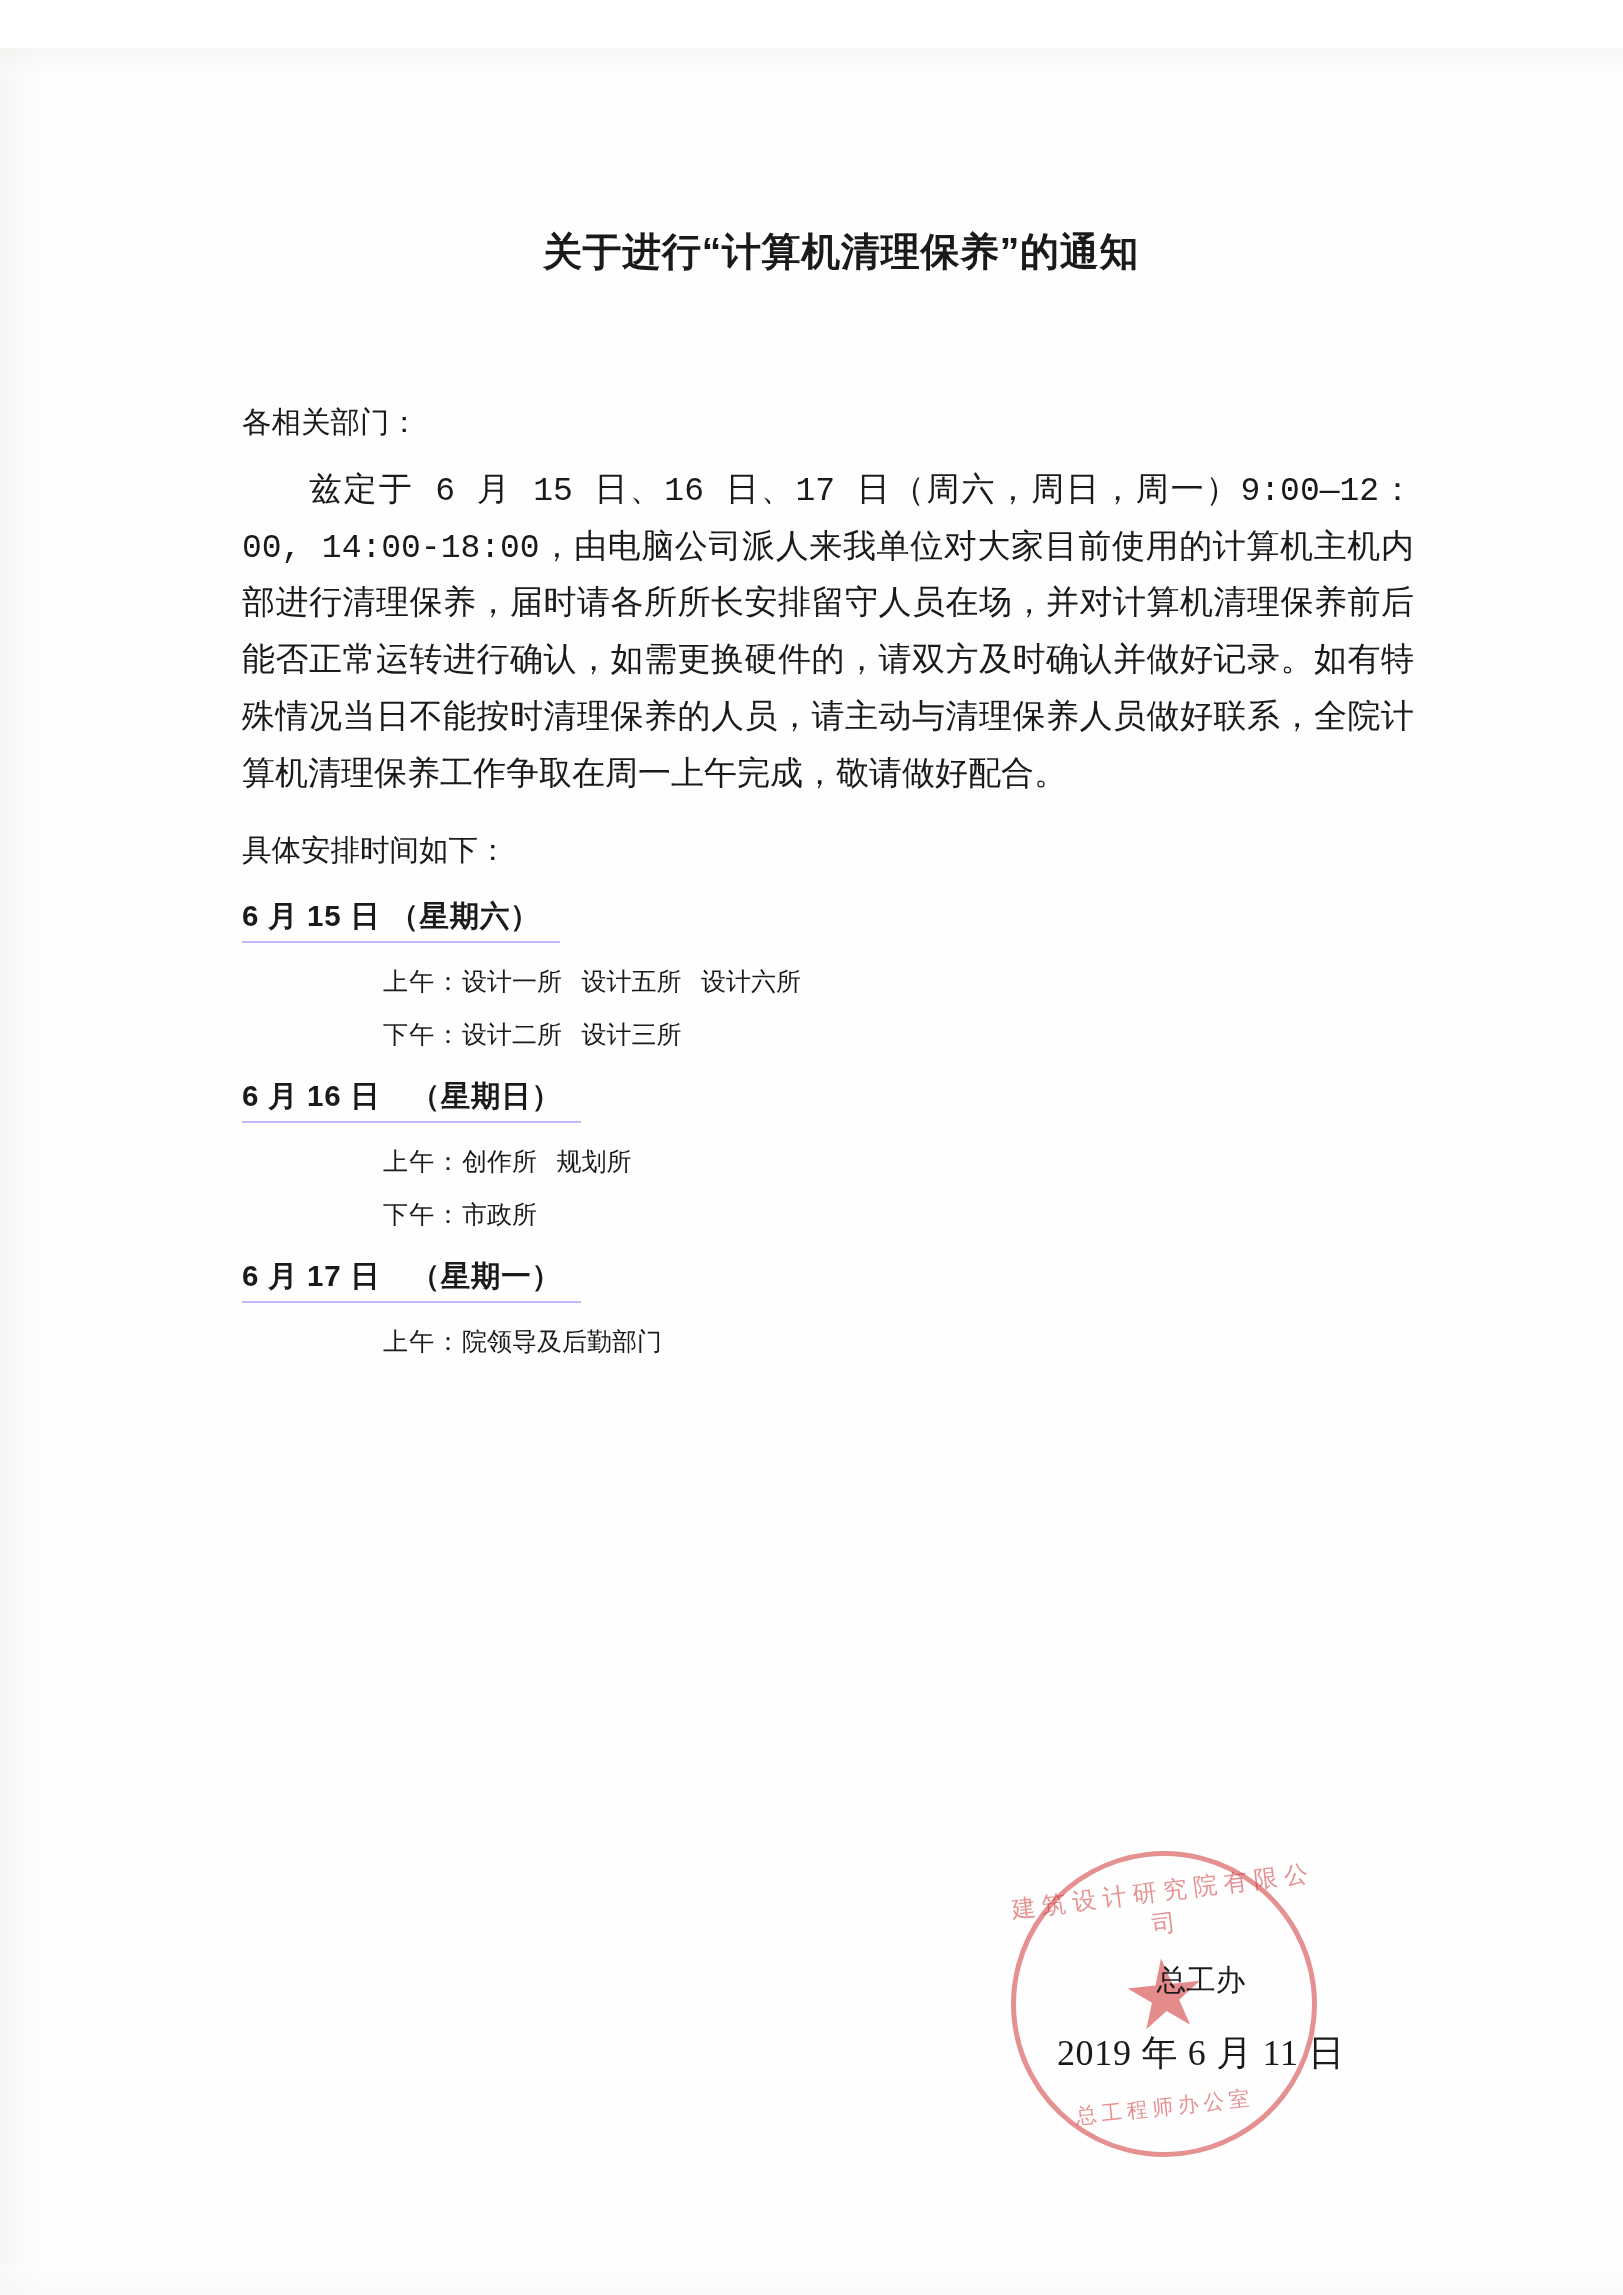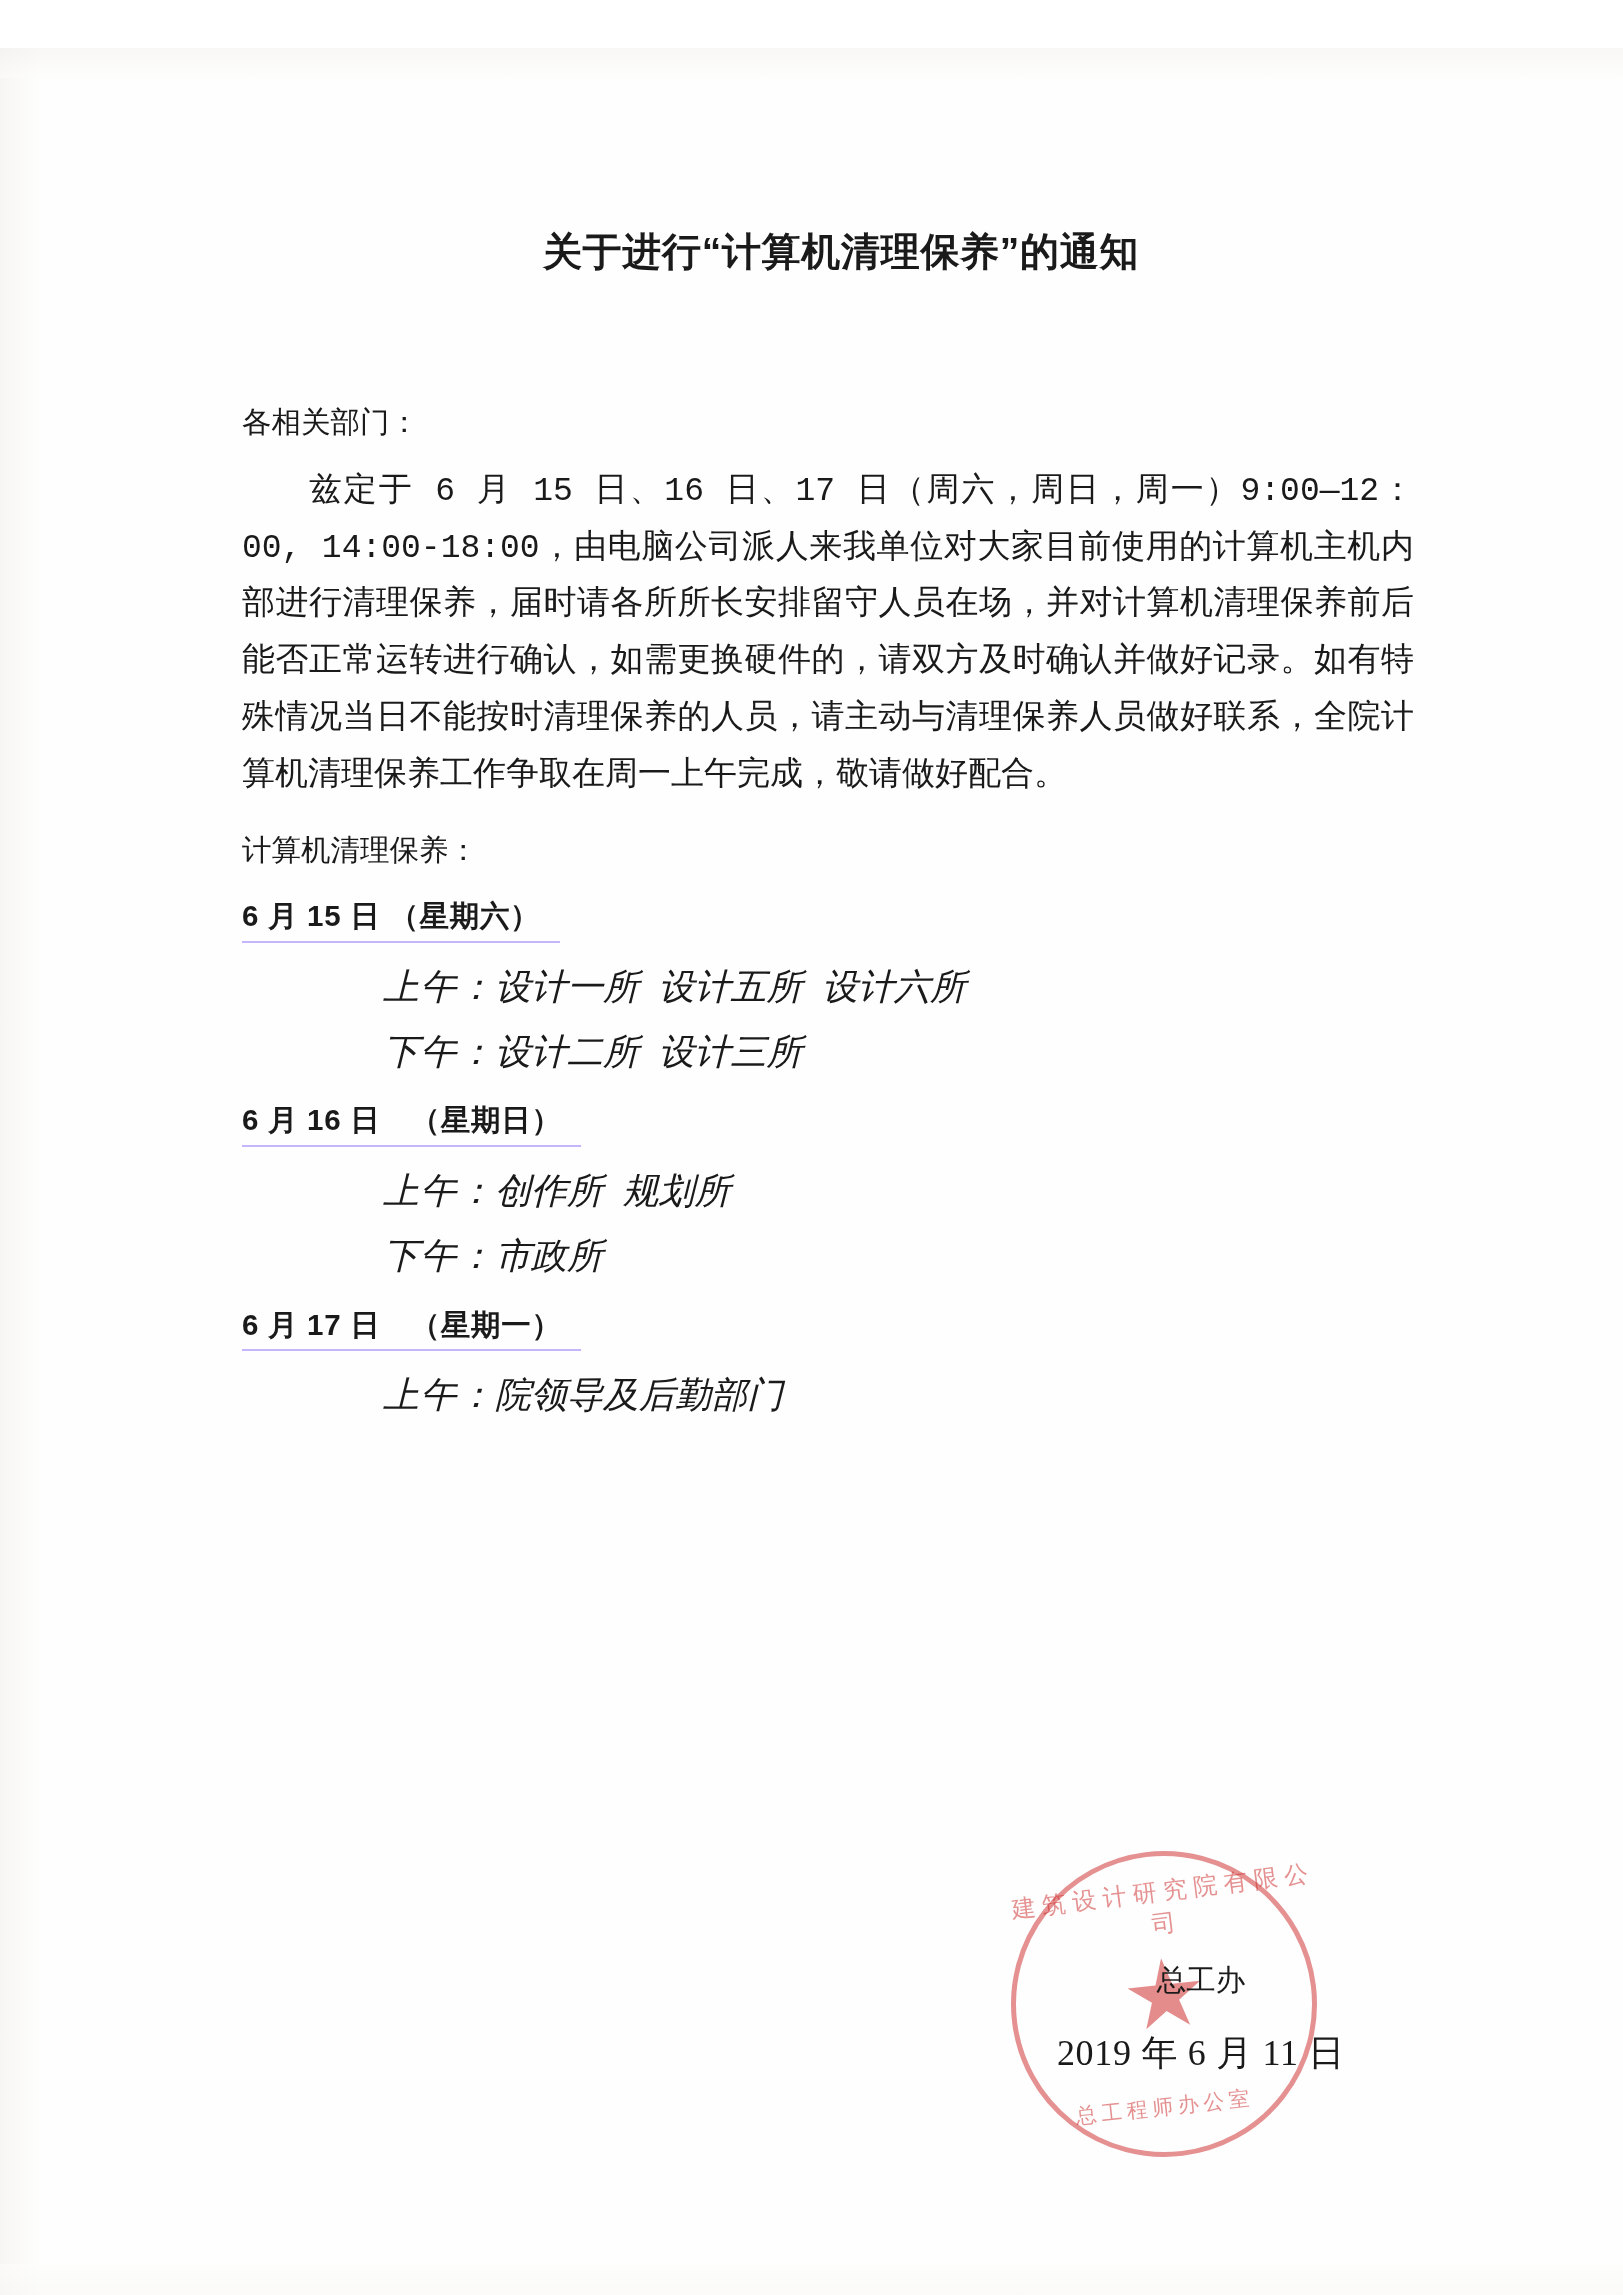--- a/index.html
+++ b/index.html
@@ -88,23 +88,22 @@
     padding-right: 19.6px;
     font-family: "Liberation Sans", "DejaVu Sans", sans-serif;
     letter-spacing: 0.7px;
   }
   .day-block {
     margin-top: 0;
   }
   .session {
     margin-top: 25px;
     margin-left: 141px;
-    font-size: 36px;
+    font-size: 25px;
     line-height: 1.1;
-    font-style: italic;
   }
   .session .sep {
     letter-spacing: 1.3px;
   }
   .session .item {
     margin-right: 19.6px;
   }
   .signature {
     position: absolute;
     left: 1031px;
@@ -181,21 +180,21 @@
   <div class="paper-edge-bottom"></div>
 
   <div class="doc-body">
 
     <h1 class="doc-title">关于进行“计算机清理保养”的通知</h1>
 
     <div class="salutation">各相关部门：</div>
 
     <div class="para"><span class="indent"></span><span>兹定于 6 月 15 日、16 日、17 日（周六，周日，周一）9:00—12：00, 14:00-18:00，由电脑公司派人来我单位对大家目前使用的计算机主机内部进行清理保养，届时请各所所长安排留守人员在场，并对计算机清理保养前后能否正常运转进行确认，如需更换硬件的，请双方及时确认并做好记录。如有特殊情况当日不能按时清理保养的人员，请主动与清理保养人员做好联系，全院计算机清理保养工作争取在周一上午完成，敬请做好配合。</span></div>
 
-    <div class="lead-line">计算机清理保养：</div>
+    <div class="lead-line">具体安排时间如下：</div>
 
     <div class="day-block">
       <div class="day-heading">6 月 15 日 （星期六）</div>
       <div class="session">
         <span class="sep">上午：</span><span class="item">设计一所</span><span class="item">设计五所</span><span class="item">设计六所</span>
       </div>
       <div class="session">
         <span class="sep">下午：</span><span class="item">设计二所</span><span class="item">设计三所</span>
       </div>
     </div>

